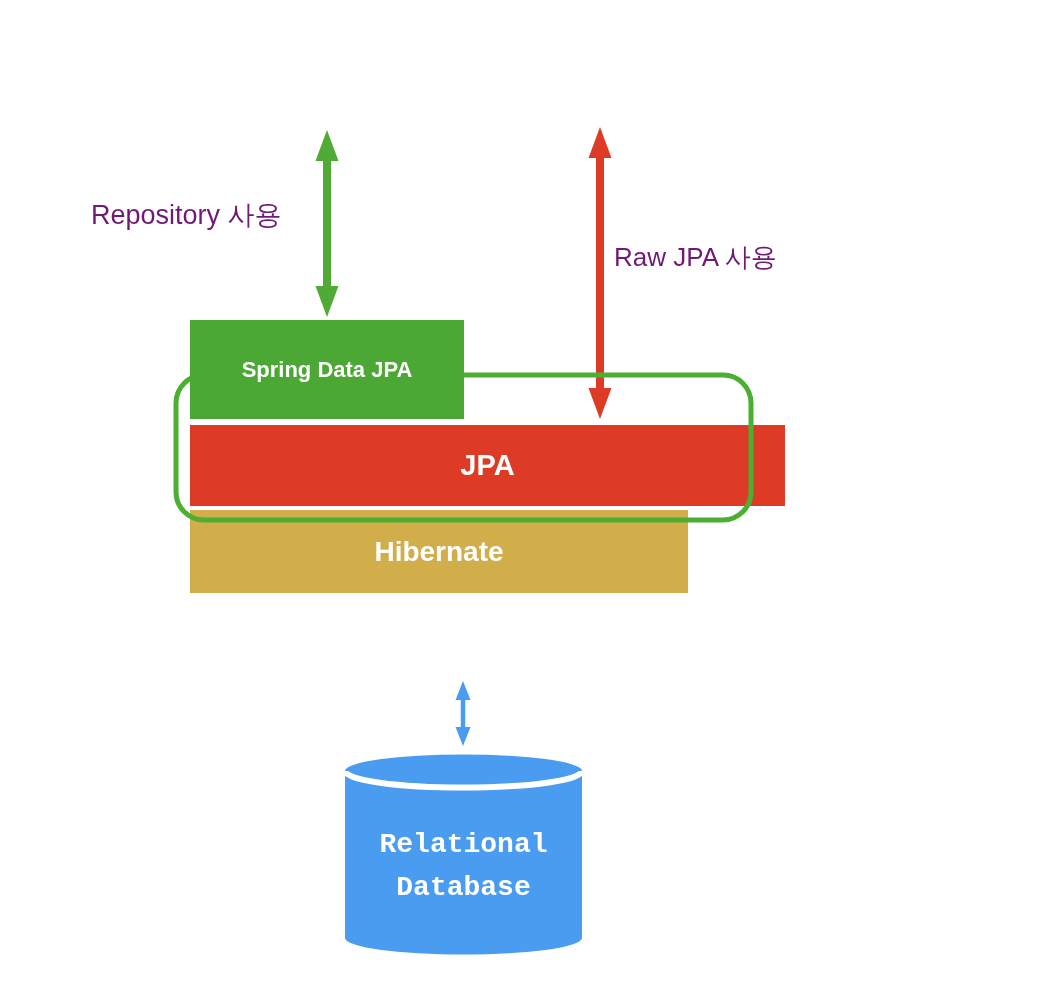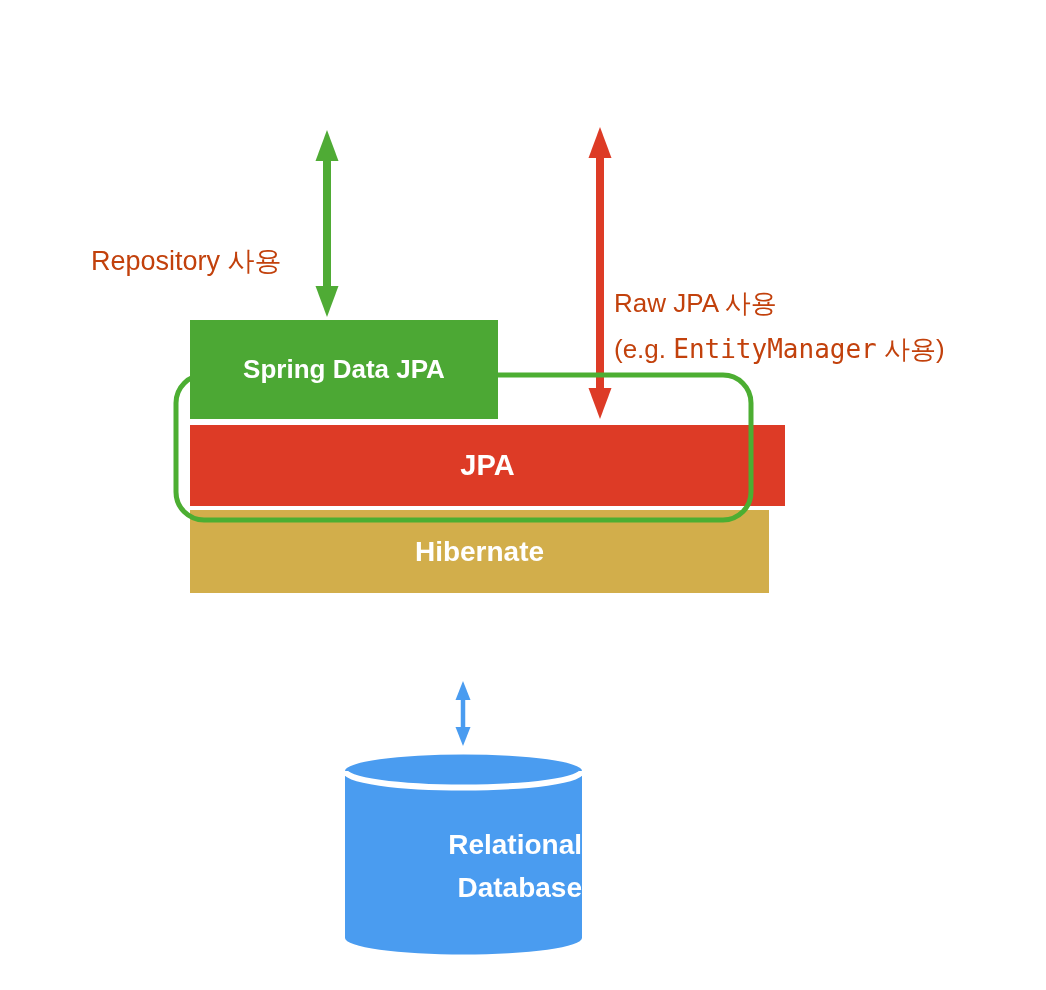--- a/index.html
+++ b/index.html
@@ -11,34 +11,34 @@
   .box{
     position:absolute;display:flex;align-items:center;justify-content:center;
     flex-direction:column;color:#ffffff;font-weight:bold;text-align:center;
     z-index:1;
   }
   .box-blue{background:#4A9CF0;}
   .box-green{background:#4CA834;}
   .box-red{background:#DD3B26;}
   .box-gold{background:#D2AE4B;}
   .app-box{left:190px;top:40px;width:545px;height:82px;font-size:30px;}
-  .spring-box{left:190px;top:320px;width:308px;height:99px;font-size:26px;line-height:37px;z-index:3;}
+  .spring-box{left:190px;top:320px;width:274px;height:99px;font-size:22px;line-height:37px;z-index:3;}
   .jpa-box{left:190px;top:425px;width:595px;height:81px;font-size:29px;}
-  .hibernate-box{left:190px;top:510px;width:579px;height:83px;font-size:28px;}
+  .hibernate-box{left:190px;top:510px;width:498px;height:83px;font-size:28px;}
   .jdbc-box{left:190px;top:597px;width:545px;height:81px;font-size:28px;}
   .svg-layer{position:absolute;left:0;top:0;z-index:2;pointer-events:none;}
   .label{
-    position:absolute;color:#c2410c;font-size:26px;z-index:2;white-space:nowrap;margin-top:46px;
+    position:absolute;color:#701a75;font-size:26px;z-index:2;white-space:nowrap;
   }
   .repo-label{left:91px;top:197px;font-size:27px;}
   .rawjpa-label{left:614px;top:234px;line-height:46px;}
   .mono{font-family:"DejaVu Sans Mono","Liberation Mono",monospace;}
   .db-label{
-    position:absolute;left:345px;top:823px;width:237px;text-align:right;
-    color:#ffffff;font-weight:bold;font-size:28px;line-height:43px;z-index:3;
+    position:absolute;left:345px;top:823px;width:237px;text-align:center;
+    color:#ffffff;font-weight:bold;font-size:28px;line-height:43px;z-index:3;font-family:Liberation Mono, monospace;
   }
 </style>
 </head>
 <body>
 
 <div class="canvas">
 
 
   <div class="box box-green spring-box">
     <span>Spring Data JPA</span>
@@ -50,21 +50,20 @@
 
   <div class="box box-gold hibernate-box">
     <span>Hibernate</span>
   </div>
 
 
   <div class="label repo-label">Repository 사용</div>
 
   <div class="label rawjpa-label">
     <div>Raw JPA 사용</div>
-    <div><span>(e.g. </span><span class="mono">EntityManager</span><span> 사용)</span></div>
   </div>
 
   <svg class="svg-layer" width="1046" height="990" viewBox="0 0 1046 990">
 
     <g>
       <line x1="327" y1="158" x2="327" y2="290" stroke-width="8" stroke="#4FAB35"></line>
       <polygon points="327,130 315.5,161 338.5,161" fill="#4FAB35"></polygon>
       <polygon points="327,317 315.5,286 338.5,286" fill="#4FAB35"></polygon>
     </g>
 

